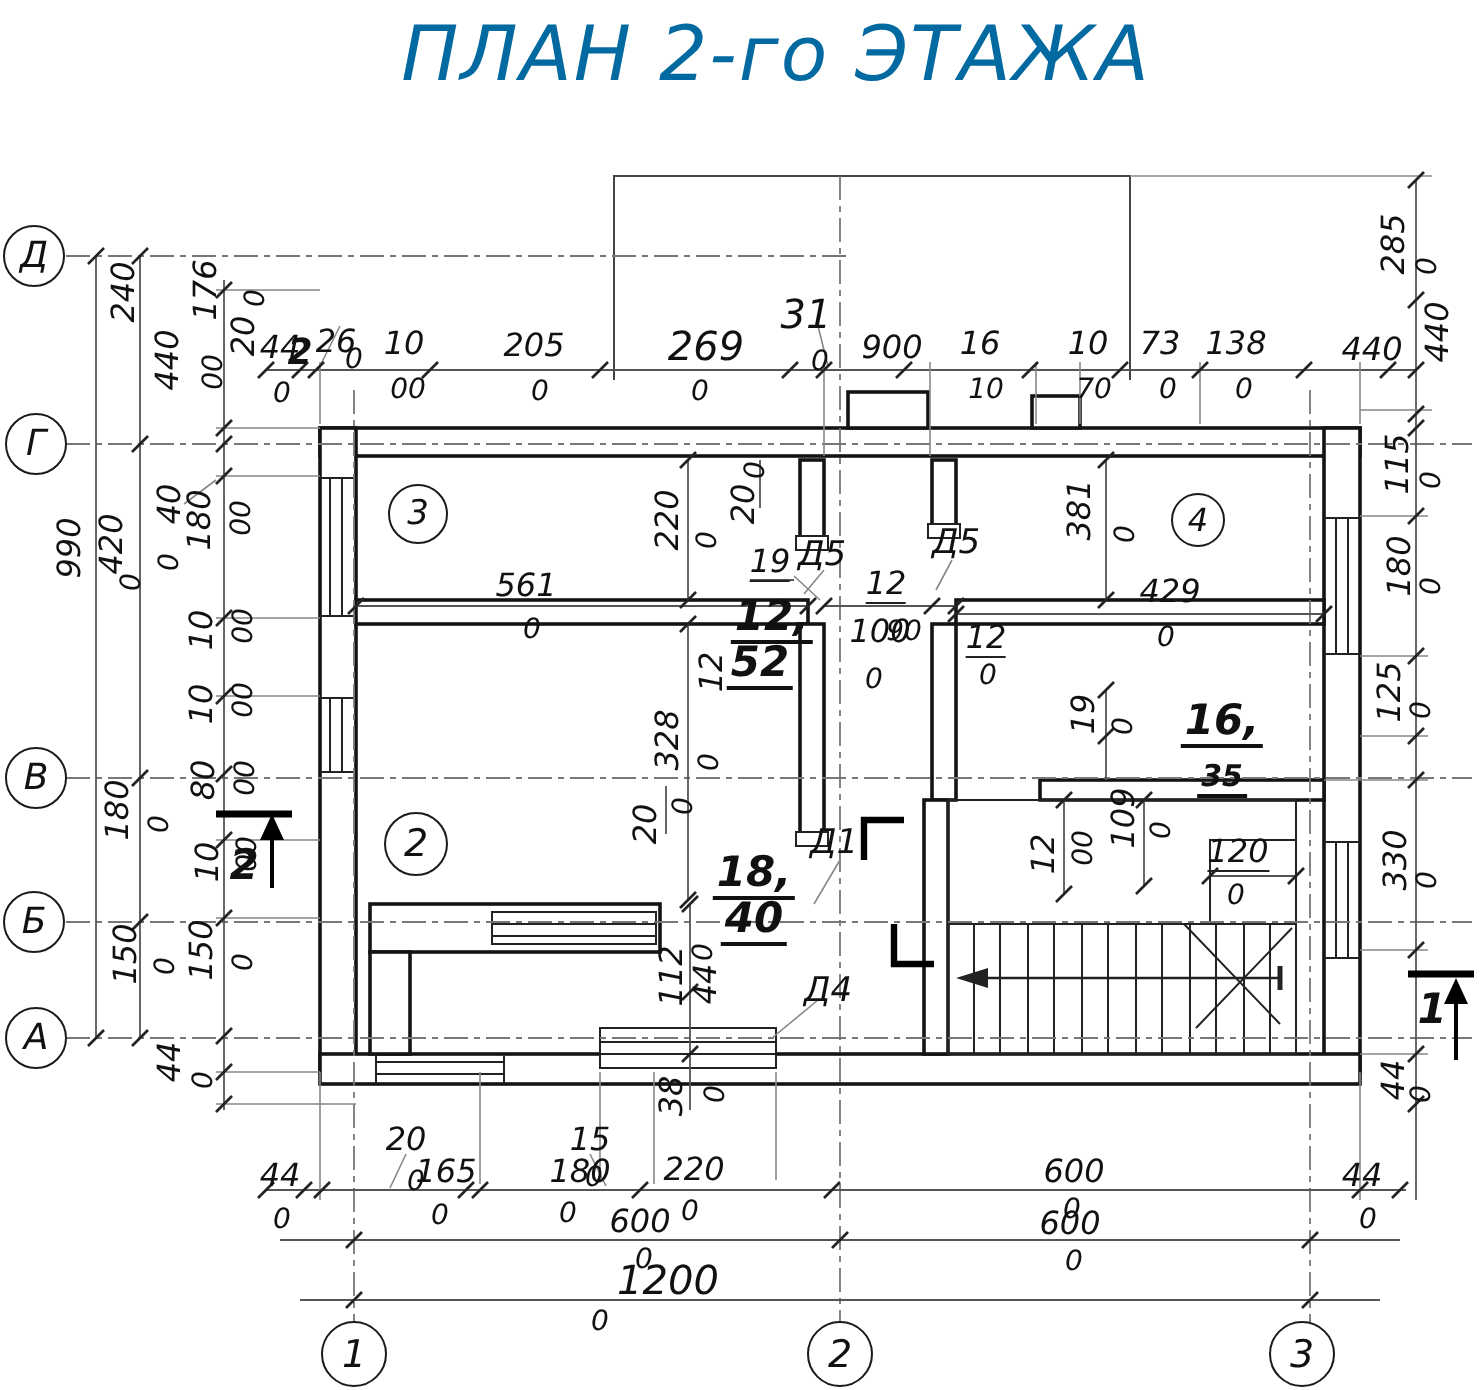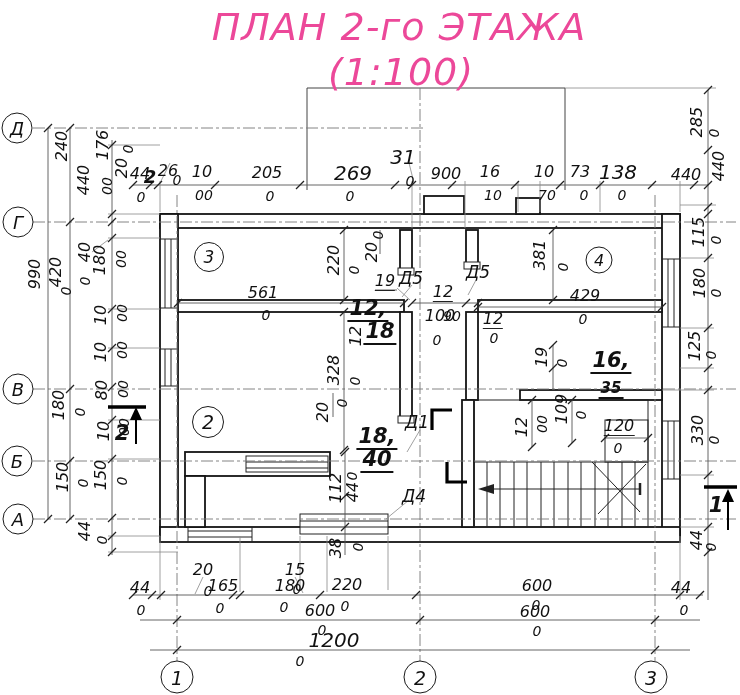--- a/index.html
+++ b/index.html
@@ -5,21 +5,21 @@
   html,body{margin:0;padding:0;background:#fff;}
   #stage{position:relative;width:740px;height:695px;background:#fff;overflow:hidden;
          font-family:"DejaVu Sans",sans-serif;}
   svg{position:absolute;left:0;top:0;}
   .lbl{position:absolute;transform:translate(-50%,-50%);font-style:italic;color:#111;
        white-space:nowrap;line-height:1;font-family:"DejaVu Sans",sans-serif;}
   .r{transform:translate(-50%,-50%) rotate(-90deg);}
   .b{font-weight:bold;border-bottom:2.2px solid #111;padding:0 2px 1px 2px;}
   .u{border-bottom:1.2px solid #222;padding-bottom:1px;}
   .sec{font-weight:bold;}
-  .t{color:#ec4899;letter-spacing:1px;margin-left:11px;}
+  .t{color:#0369a1;letter-spacing:1px;}
   .circ{position:absolute;border:1.5px solid #1a1a1a;border-radius:50%;
         transform:translate(-50%,-50%);display:flex;align-items:center;justify-content:center;
         font-style:italic;color:#111;background:transparent;box-sizing:border-box;
         font-family:"DejaVu Sans",sans-serif;}
 </style>
 </head>
 <body>
 
 <div id="stage">
 <svg width="740" height="695" viewBox="0 0 740 695">
@@ -203,41 +203,40 @@
   <g>
     <path d="M108 407 H146" stroke="#000" stroke-width="3.5"></path>
     <path d="M136 444 V414" stroke="#000" stroke-width="2"></path>
     <polygon points="136,407 130,420 142,420" fill="#000"></polygon>
     <path d="M704 487 H737" stroke="#000" stroke-width="3.5"></path>
     <path d="M728 530 V497" stroke="#000" stroke-width="2"></path>
     <polygon points="728,489 722,502 734,502" fill="#000"></polygon>
   </g>
 </svg>
 <div class="lbl t" style="left: 388px; top: 27px; font-size: 38px;">ПЛАН 2-го ЭТАЖА</div>
-    <div class="lbl t" style="left: 390px; top: 72px; font-size: 38px;">(1:100)</div>
     <div class="lbl" style="left: 140px; top: 174px; font-size: 16px;">44</div>
     <div class="lbl" style="left: 141px; top: 197px; font-size: 14px;">0</div>
     <div class="lbl" style="left: 168px; top: 171px; font-size: 16px;">26</div>
     <div class="lbl" style="left: 177px; top: 180px; font-size: 14px;">0</div>
     <div class="lbl" style="left: 202px; top: 172px; font-size: 16px;">10</div>
     <div class="lbl" style="left: 204px; top: 195px; font-size: 14px;">00</div>
     <div class="lbl" style="left: 267px; top: 173px; font-size: 16px;">205</div>
     <div class="lbl" style="left: 270px; top: 196px; font-size: 14px;">0</div>
     <div class="lbl" style="left: 353px; top: 173px; font-size: 20px;">269</div>
     <div class="lbl" style="left: 350px; top: 196px; font-size: 14px;">0</div>
     <div class="lbl" style="left: 403px; top: 157px; font-size: 20px; font-style: italic;">31</div>
     <div class="lbl" style="left: 410px; top: 181px; font-size: 14px;">0</div>
     <div class="lbl" style="left: 446px; top: 174px; font-size: 16px;">900</div>
     <div class="lbl" style="left: 490px; top: 172px; font-size: 16px;">16</div>
     <div class="lbl" style="left: 493px; top: 195px; font-size: 14px;">10</div>
     <div class="lbl" style="left: 544px; top: 172px; font-size: 16px;">10</div>
     <div class="lbl" style="left: 547px; top: 195px; font-size: 14px;">70</div>
     <div class="lbl" style="left: 580px; top: 172px; font-size: 16px;">73</div>
     <div class="lbl" style="left: 584px; top: 195px; font-size: 14px;">0</div>
-    <div class="lbl" style="left: 618px; top: 172px; font-size: 20px;">138</div>
+    <div class="lbl" style="left: 618px; top: 172px; font-size: 16px;">138</div>
     <div class="lbl" style="left: 622px; top: 195px; font-size: 14px;">0</div>
     <div class="lbl" style="left: 686px; top: 175px; font-size: 16px;">440</div>
     <div class="lbl sec" style="left: 150px; top: 177px; font-size: 18px;">2</div>
     <div class="lbl r" style="left: 697px; top: 122px; font-size: 16px;">285</div>
     <div class="lbl r" style="left: 714px; top: 133px; font-size: 14px;">0</div>
     <div class="lbl r" style="left: 719px; top: 166px; font-size: 16px;">440</div>
     <div class="lbl r" style="left: 699px; top: 232px; font-size: 16px;">115</div>
     <div class="lbl r" style="left: 716px; top: 240px; font-size: 14px;">0</div>
     <div class="lbl r" style="left: 700px; top: 283px; font-size: 16px;">180</div>
     <div class="lbl r" style="left: 716px; top: 293px; font-size: 14px;">0</div>
@@ -301,22 +300,22 @@
     <div class="lbl" style="left: 300px; top: 640px; font-size: 20px; margin-left: 34px;">1200</div>
     <div class="lbl" style="left: 300px; top: 661px; font-size: 14px;">0</div>
     <div class="lbl" style="left: 263px; top: 293px; font-size: 16px;">561</div>
     <div class="lbl" style="left: 266px; top: 315px; font-size: 14px;">0</div>
     <div class="lbl r" style="left: 334px; top: 260px; font-size: 16px;">220</div>
     <div class="lbl r" style="left: 354px; top: 270px; font-size: 14px;">0</div>
     <div class="lbl r" style="left: 372px; top: 252px; font-size: 16px;">20</div>
     <div class="lbl r" style="left: 378px; top: 235px; font-size: 14px;">0</div>
     <div class="lbl u" style="left: 385px; top: 282px; font-size: 16px;">19</div>
     <div class="lbl r" style="left: 356px; top: 336px; font-size: 16px;">12</div>
-    <div class="lbl b" style="left: 368px; top: 310px; font-size: 21px;">12,</div>
-    <div class="lbl b" style="left: 380px; top: 333px; font-size: 21px;">18</div>
+    <div class="lbl b" style="left: 386px; top: 310px; font-size: 21px;">12,</div>
+    <div class="lbl b" style="left: 380px; top: 333px; font-size: 21px;">52</div>
     <div class="lbl" style="left: 411px; top: 278px; font-size: 17px;">Д5</div>
     <div class="lbl" style="left: 478px; top: 272px; font-size: 17px;">Д5</div>
     <div class="lbl u" style="left: 443px; top: 293px; font-size: 16px;">12</div>
     <div class="lbl" style="left: 440px; top: 316px; font-size: 16px;">100</div>
     <div class="lbl" style="left: 452px; top: 316px; font-size: 14px;">90</div>
     <div class="lbl" style="left: 437px; top: 340px; font-size: 14px;">0</div>
     <div class="lbl u" style="left: 493px; top: 320px; font-size: 16px;">12</div>
     <div class="lbl" style="left: 494px; top: 338px; font-size: 14px;">0</div>
     <div class="lbl" style="left: 585px; top: 296px; font-size: 16px;">429</div>
     <div class="lbl" style="left: 583px; top: 319px; font-size: 14px;">0</div>

